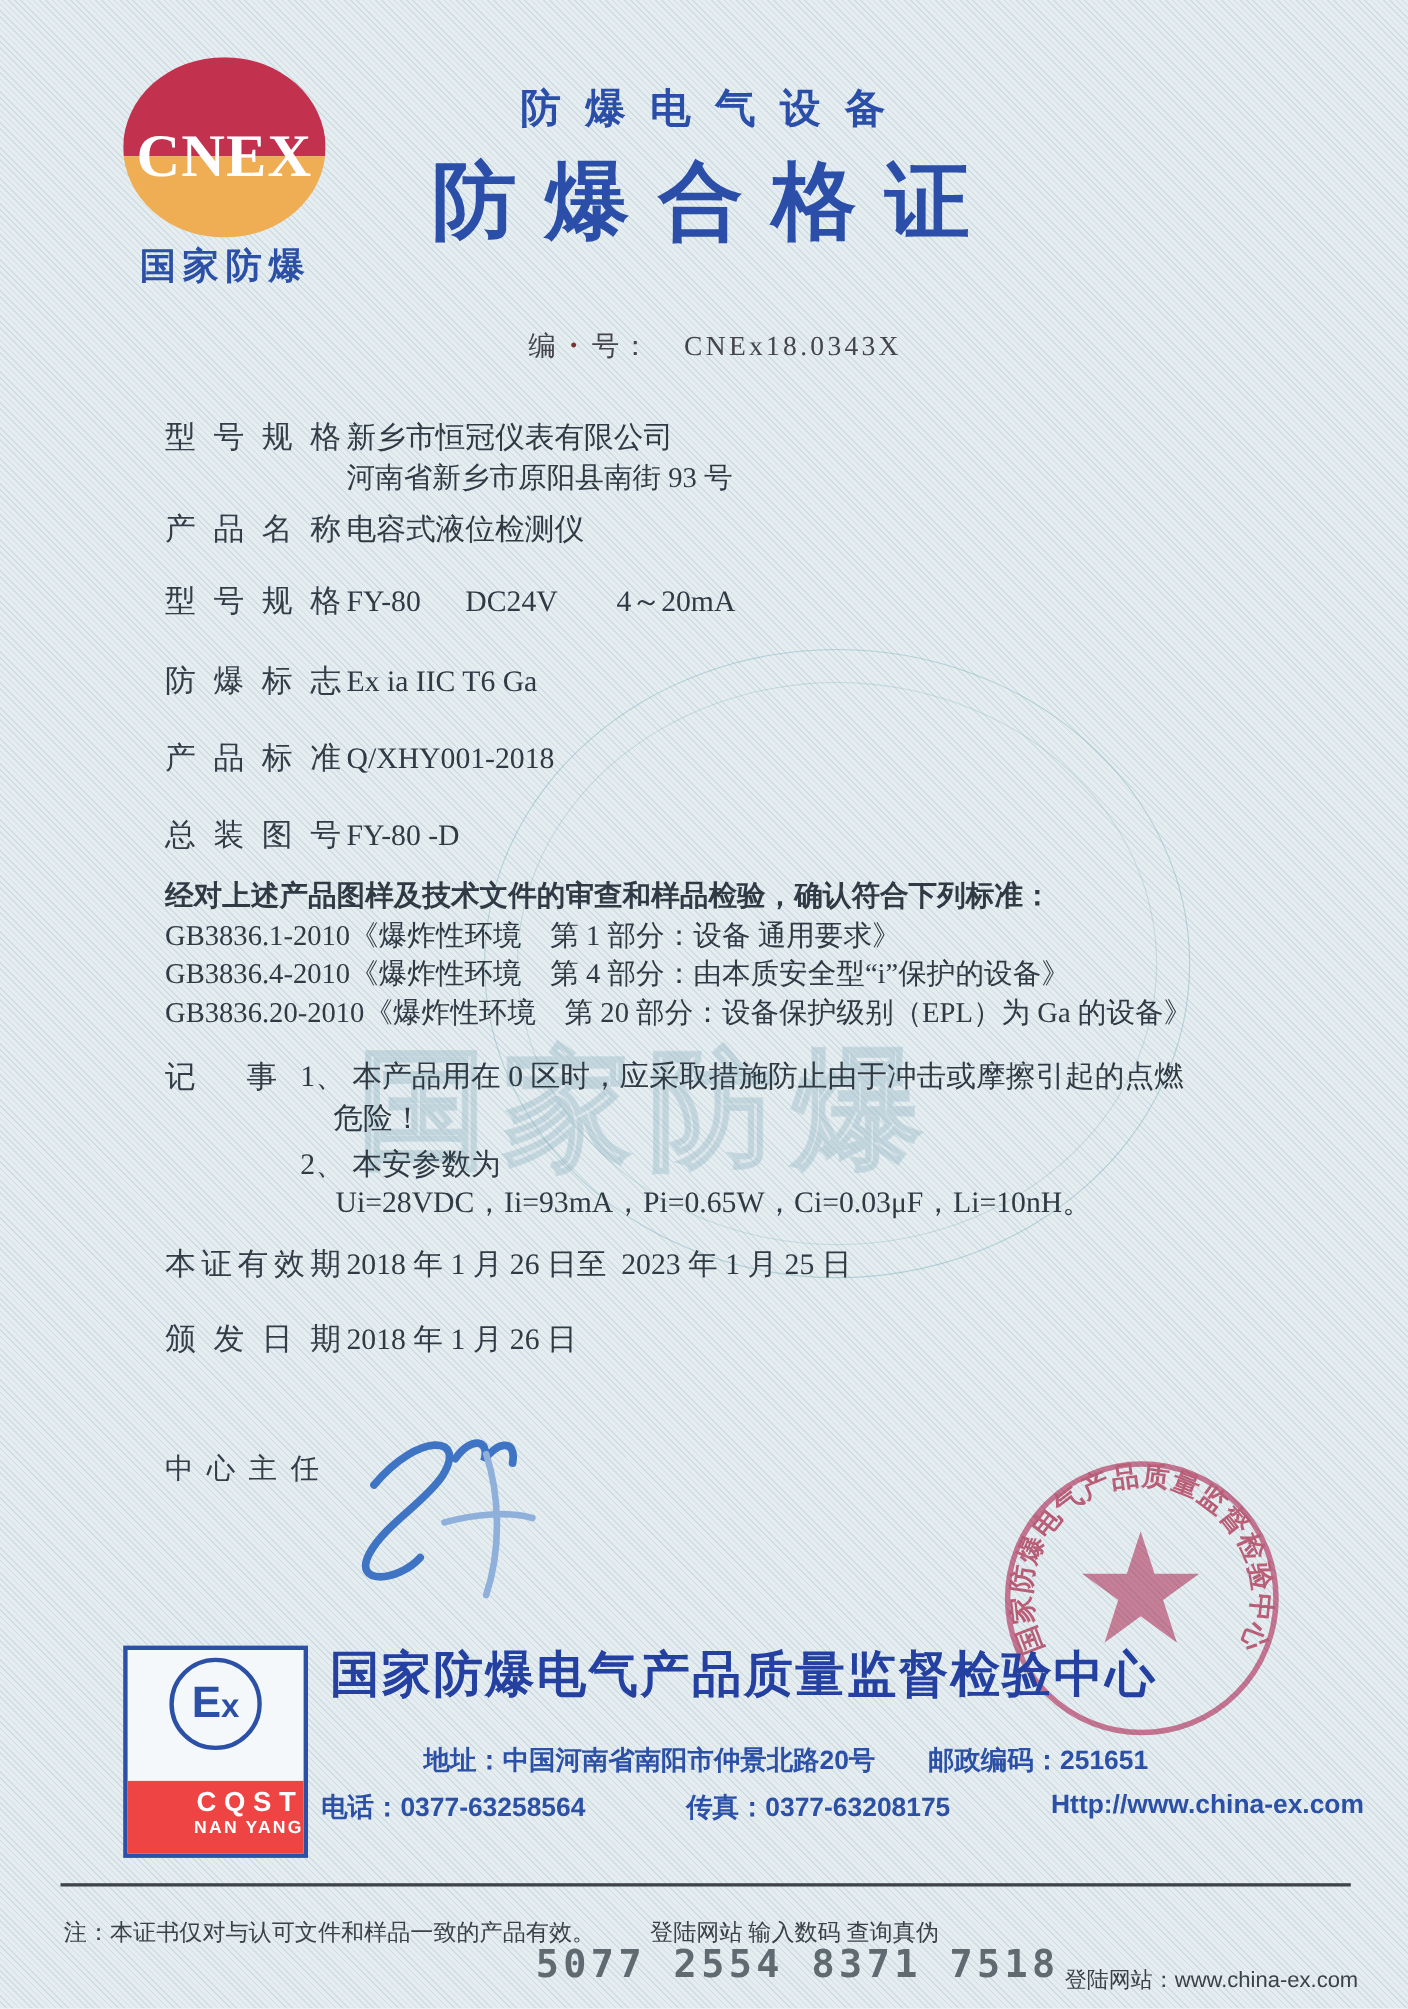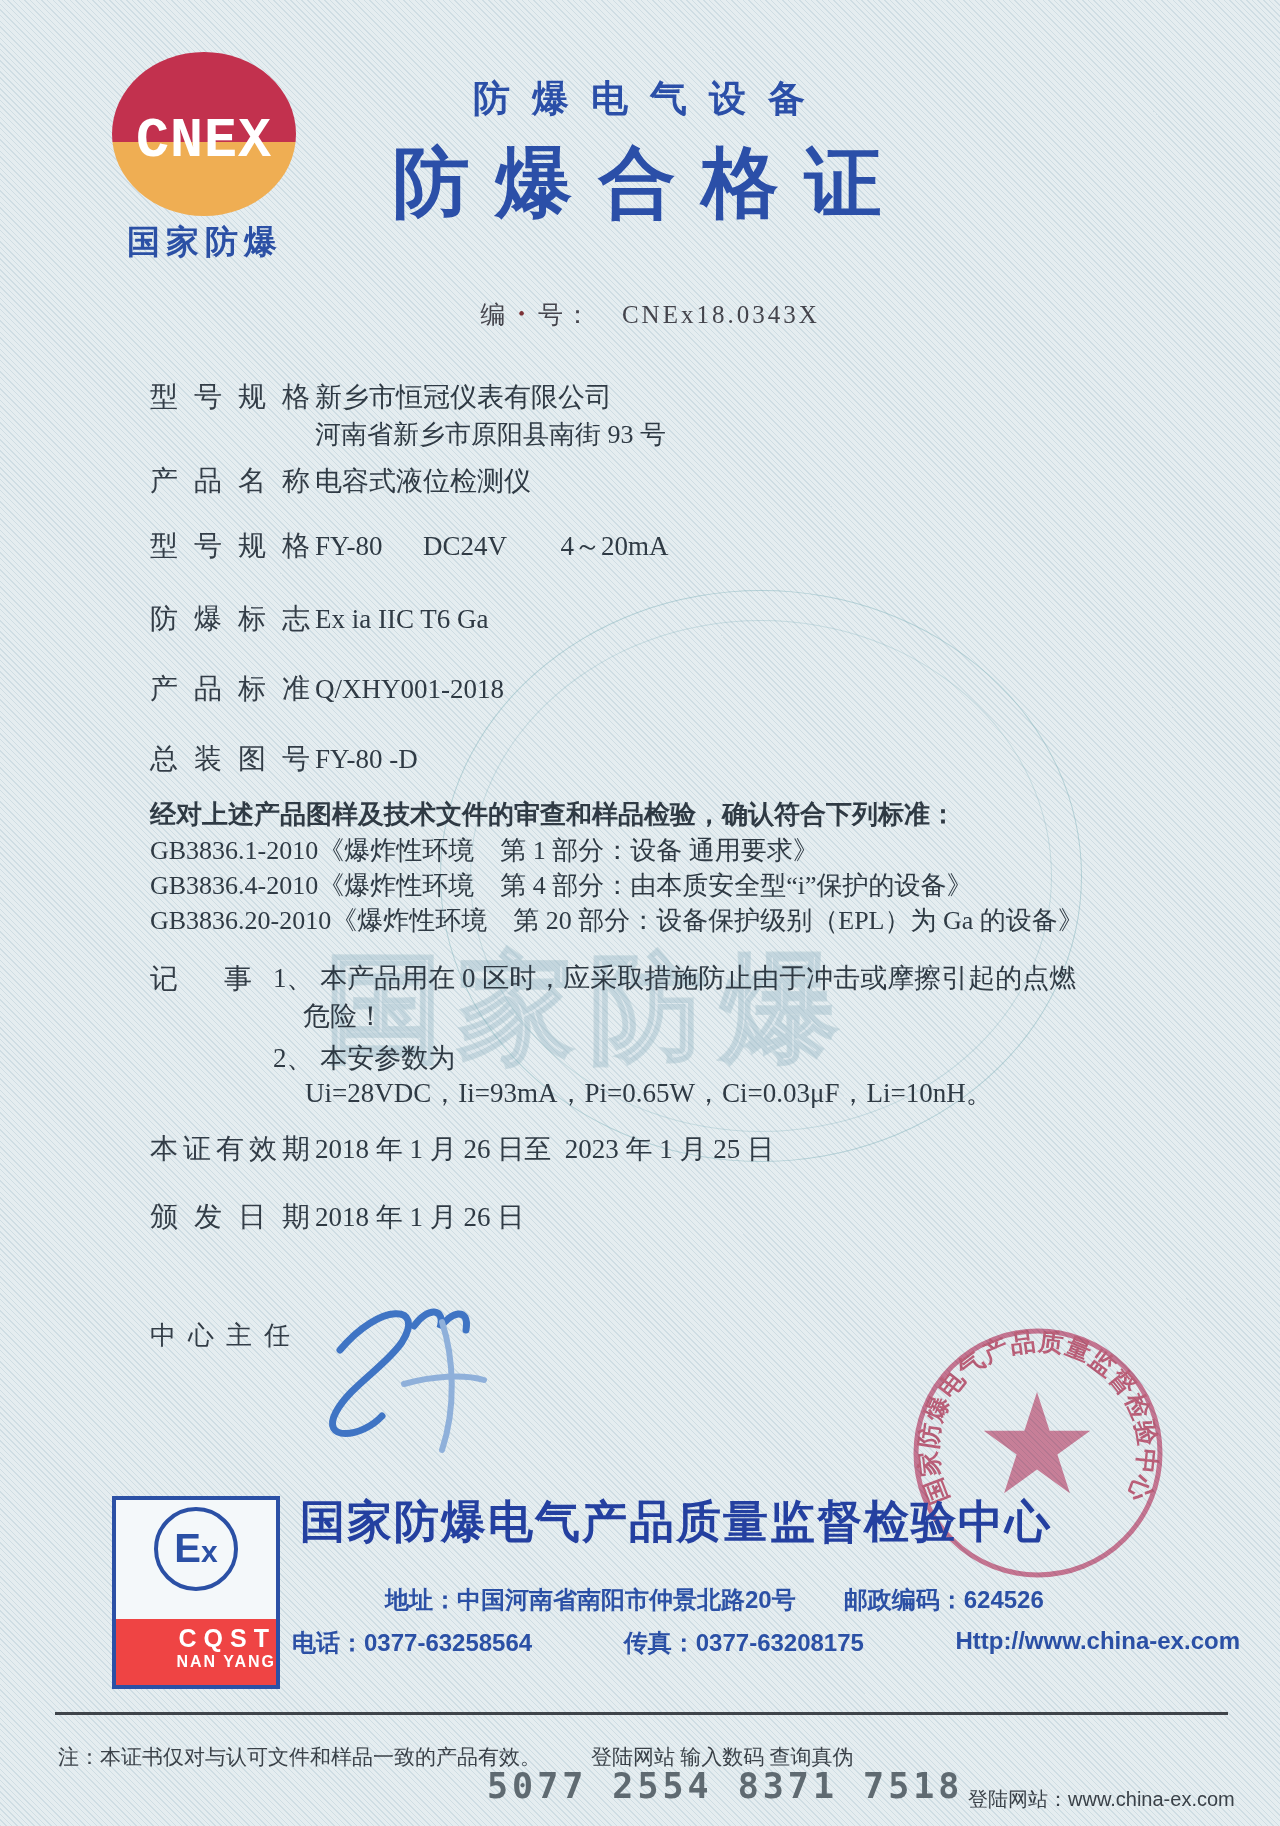--- a/index.html
+++ b/index.html
@@ -21,21 +21,21 @@
   }
   .guilloche{position:absolute;border:1px solid rgba(125,175,185,0.45);border-radius:50%;pointer-events:none;}
   .g1{left:440px;top:590px;width:640px;height:570px;}
   .g2{left:470px;top:620px;width:580px;height:510px;border-color:rgba(125,175,185,0.30);}
   
   .cnex{position:absolute;left:112px;top:52px;width:184px;height:164px;border-radius:50%;overflow:hidden;}
   .cnex-top{height:55%;background:#c2314e;}
   .cnex-bottom{height:45%;background:#efae53;}
   .cnex-text{
     position:absolute;left:0;top:58px;width:100%;text-align:center;
-    font-family:Liberation Mono, monospace;font-weight:800;font-size:55px;color:#ffffff;letter-spacing:1px;
+    font-family:Liberation Serif, serif;font-weight:800;font-size:55px;color:#ffffff;letter-spacing:1px;
   }
   .cnex-sub{
     position:absolute;left:98px;top:220px;width:214px;text-align:center;
     font-family:"Liberation Sans",sans-serif;font-weight:bold;font-size:33px;letter-spacing:6px;color:#2b50a5;white-space:nowrap;
   }
   
   .head-col{position:absolute;left:320px;width:660px;text-align:center;white-space:nowrap;}
   .supertitle{top:74px;font-family:"Liberation Sans",sans-serif;font-weight:bold;font-size:37px;letter-spacing:22px;color:#2b4fa8;}
   .main-title{top:132px;font-family:"Liberation Sans",sans-serif;font-weight:bold;font-size:77px;letter-spacing:26px;color:#2b4fa8;}
   .cert-no{top:298px;font-size:25px;color:#44444c;letter-spacing:2px;}
@@ -187,21 +187,21 @@
     </div>
     <div class="exmark-band">
       <div class="cqst">CQST</div>
       <div class="city">NAN YANG</div>
     </div>
   </div>
 
   <div class="org-name">国家防爆电气产品质量监督检验中心</div>
 
   <div class="org-line org-addr">
-    <span>地址：</span><span>中国河南省南阳市仲景北路20号</span><span class="gap"></span><span>邮政编码：</span><span>624526</span>
+    <span>地址：</span><span>中国河南省南阳市仲景北路20号</span><span class="gap"></span><span>邮政编码：</span><span>251651</span>
   </div>
 
   <div class="org-line org-contact">
     <span><span>电话：</span><span>0377-63258564</span></span>
     <span><span>传真：</span><span>0377-63208175</span></span>
     <span>Http://www.china-ex.com</span>
   </div>
 
   <div class="rule"></div>
   <div class="foot-note">

